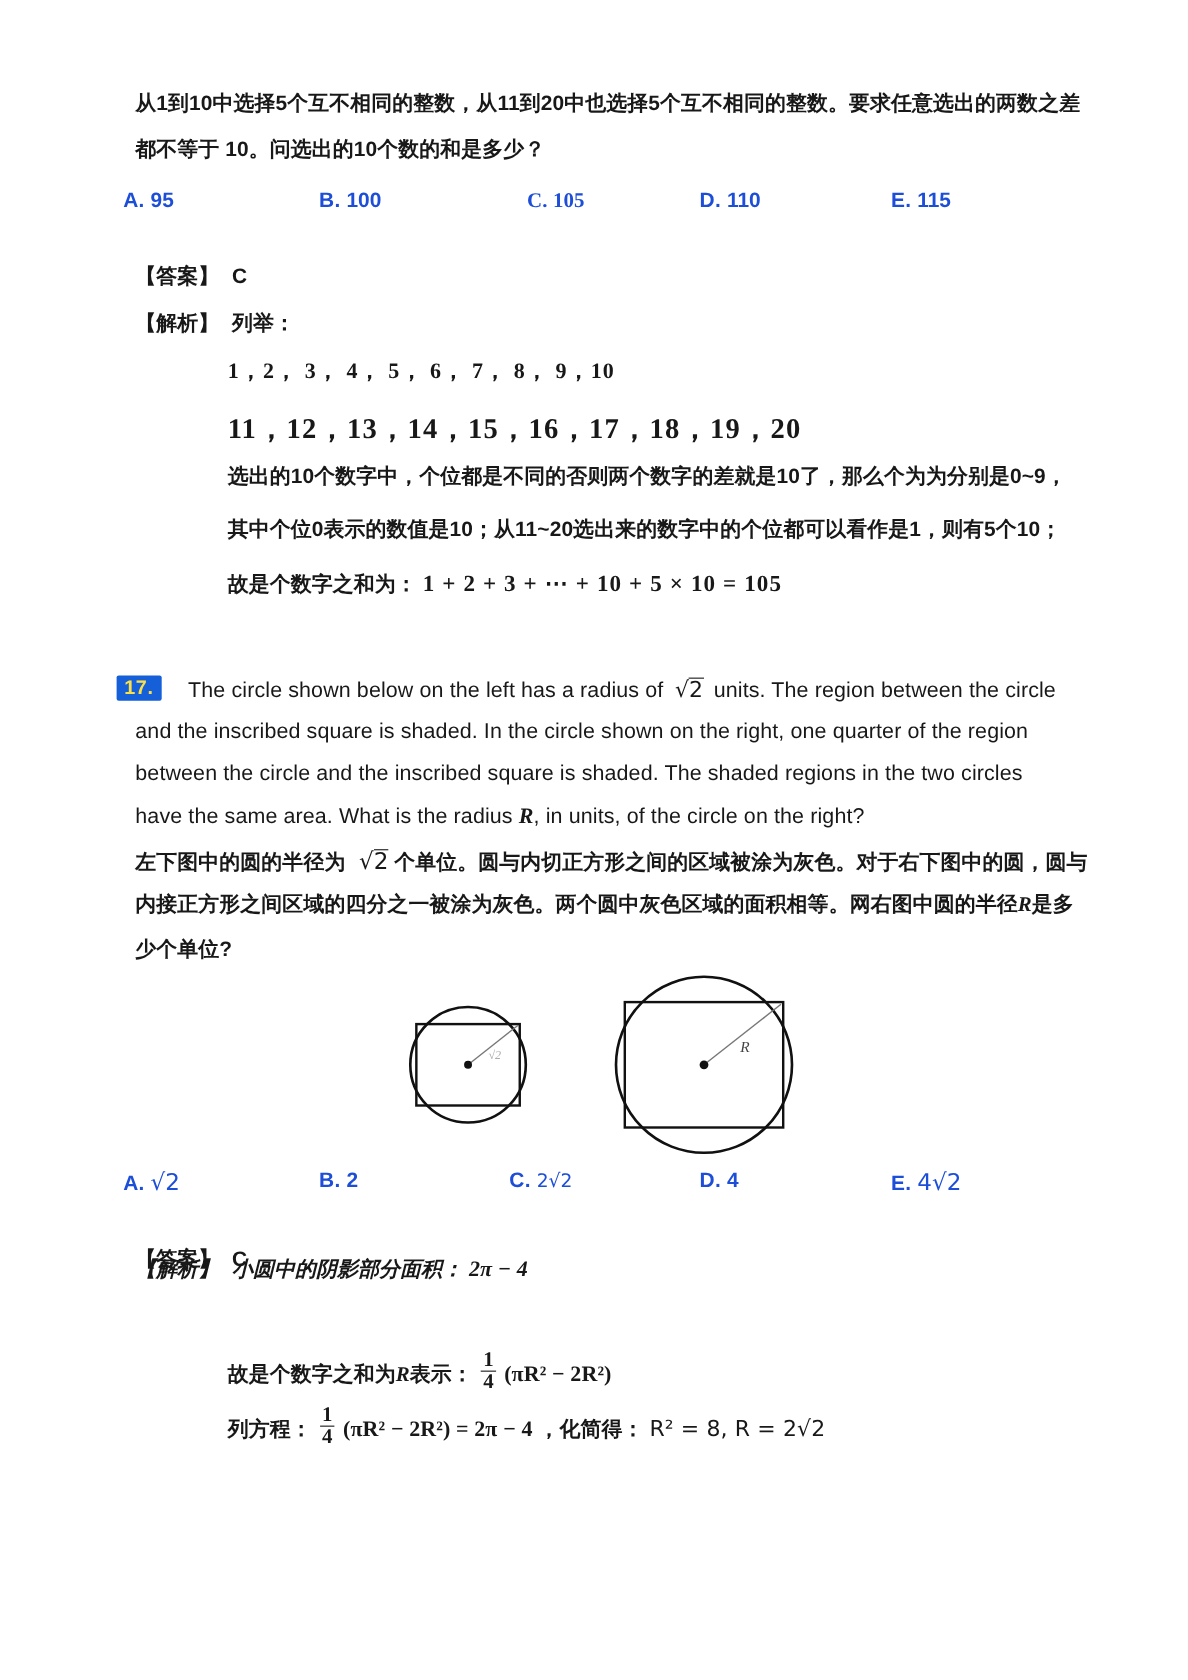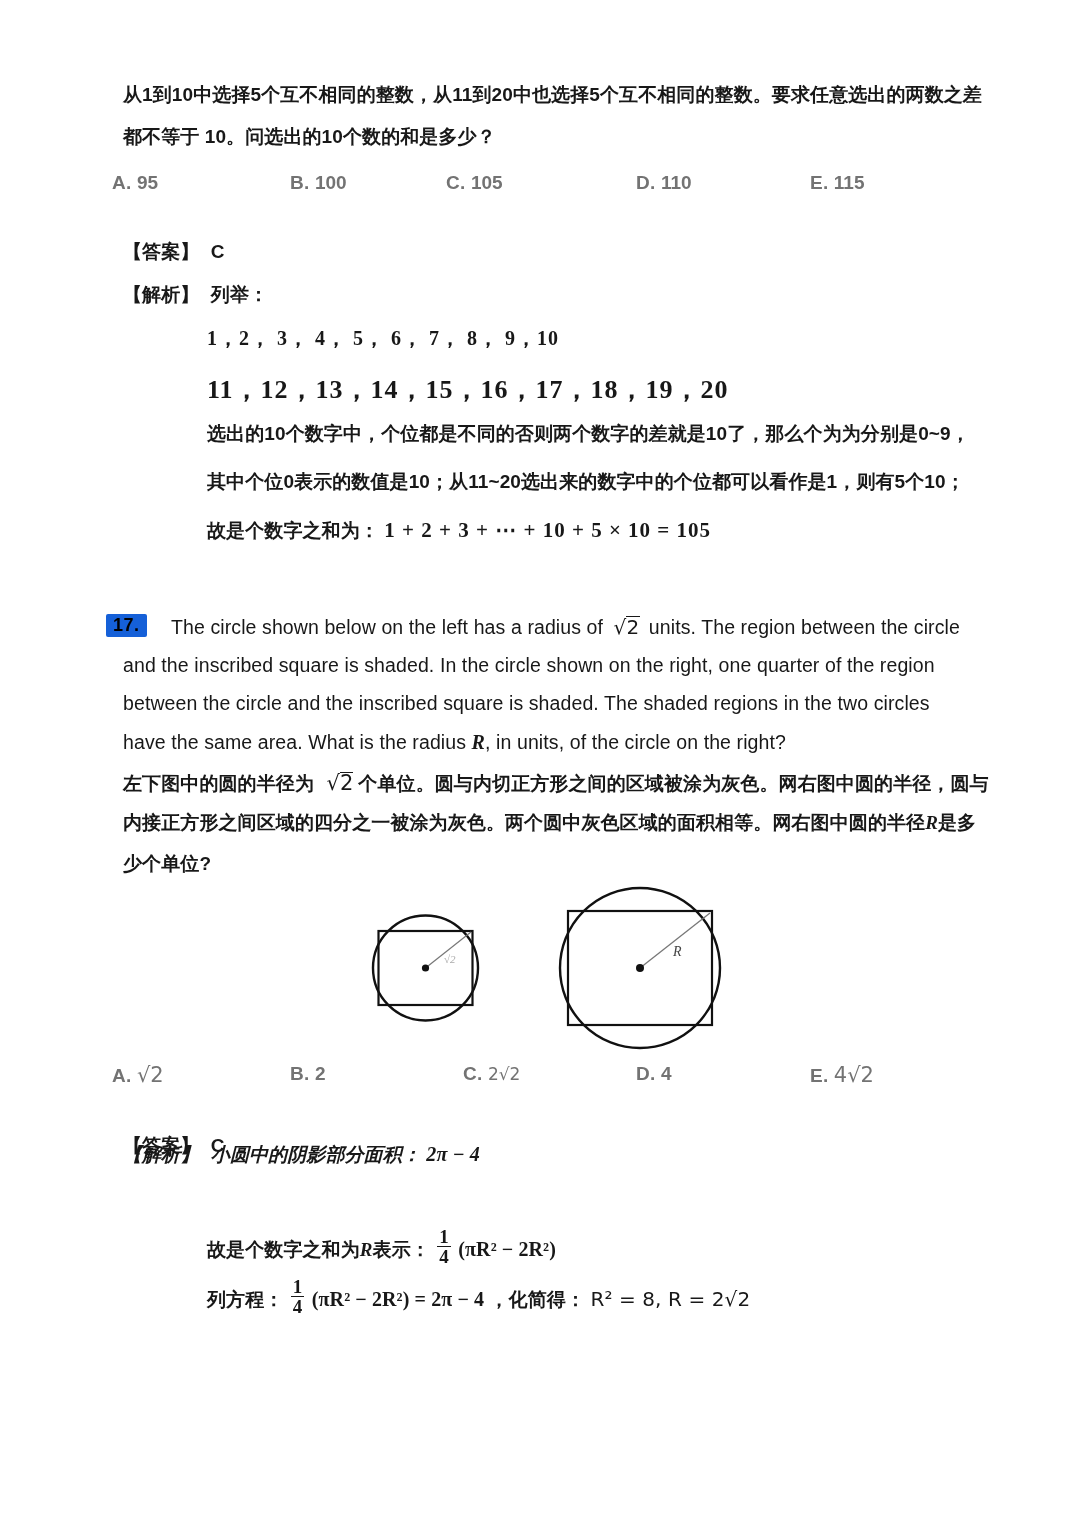--- a/index.html
+++ b/index.html
@@ -58,31 +58,31 @@
     position: absolute;
     left: 112px;
     width: 860px;
     height: 30px;
   }
   .opt {
     position: absolute;
     font-size: 19px;
     font-family: "Liberation Sans", "DejaVu Sans", sans-serif;
     font-weight: 600;
-    color: #737373;
+    color: #1d4ed8;
     white-space: nowrap;
     top: 0;
   }
   .opt .lab { letter-spacing: .3px; }
 
   
   .qbadge {
     position: absolute;
     background: #1560d8;
-    color: #000000;
+    color: #fde047;
     font-family: "Liberation Sans", "DejaVu Sans", sans-serif;
     font-weight: 700;
     font-size: 18px;
     padding: 2px 7px 3px 7px;
     border-radius: 2px;
     line-height: 1;
     letter-spacing: .5px;
   }
 
   
@@ -148,21 +148,21 @@
 
   <div class="optrow" style="top:172px;">
     <div class="opt" style="left:0px;">
       <span class="lab">A.</span>
       <span>95</span>
     </div>
     <div class="opt" style="left:178px;">
       <span class="lab">B.</span>
       <span>100</span>
     </div>
-    <div class="opt" style="left:334px;">
+    <div class="opt" style="left:367px;font-family:Liberation Serif, serif;">
       <span class="lab">C.</span>
       <span>105</span>
     </div>
     <div class="opt" style="left:524px;">
       <span class="lab">D.</span>
       <span>110</span>
     </div>
     <div class="opt" style="left:698px;">
       <span class="lab">E.</span>
       <span>115</span>
@@ -201,21 +201,21 @@
   <div class="ln en" style="left:112px; top:656px; font-size:19.5px; font-weight:500;">and the inscribed square is shaded. In the circle shown on the right, one quarter of the region</div>
   <div class="ln en" style="left:112px; top:694px; font-size:19.5px; font-weight:500;">between the circle and the inscribed square is shaded. The shaded regions in the two circles</div>
 
   <div class="ln en" style="left:112px; top:732px; font-size:19.5px; font-weight:500;">
     <span>have the same area. What is the radius</span>
     <span class="ital" style="font-size:20px;">R</span><span>, in units, of the circle on the right?</span>
   </div>
 
   <div class="ln cn" style="left:112px; top:772px;">
     <span>左下图中的圆的半径为</span>
-    <span class="rad sq" style="margin:0 5px; font-size:21px;">√<span style="border-top:1.5px solid #181818; display:inline-block; line-height:1;">2</span></span><span>个单位。圆与内切正方形之间的区域被涂为灰色。网右图中圆的半径，圆与</span>
+    <span class="rad sq" style="margin:0 5px; font-size:21px;">√<span style="border-top:1.5px solid #181818; display:inline-block; line-height:1;">2</span></span><span>个单位。圆与内切正方形之间的区域被涂为灰色。对于右下图中的圆，圆与</span>
   </div>
 
   <div class="ln cn" style="left:112px; top:813px;">
     <span>内接正方形之间区域的四分之一被涂为灰色。两个圆中灰色区域的面积相等。网右图中圆的半径</span><span class="ital">R</span><span>是多</span>
   </div>
 
   <div class="ln cn" style="left:112px; top:854px;">少个单位?</div>
 
   <div class="figwrap">
     <svg width="1080" height="185" viewBox="0 0 1080 185">

